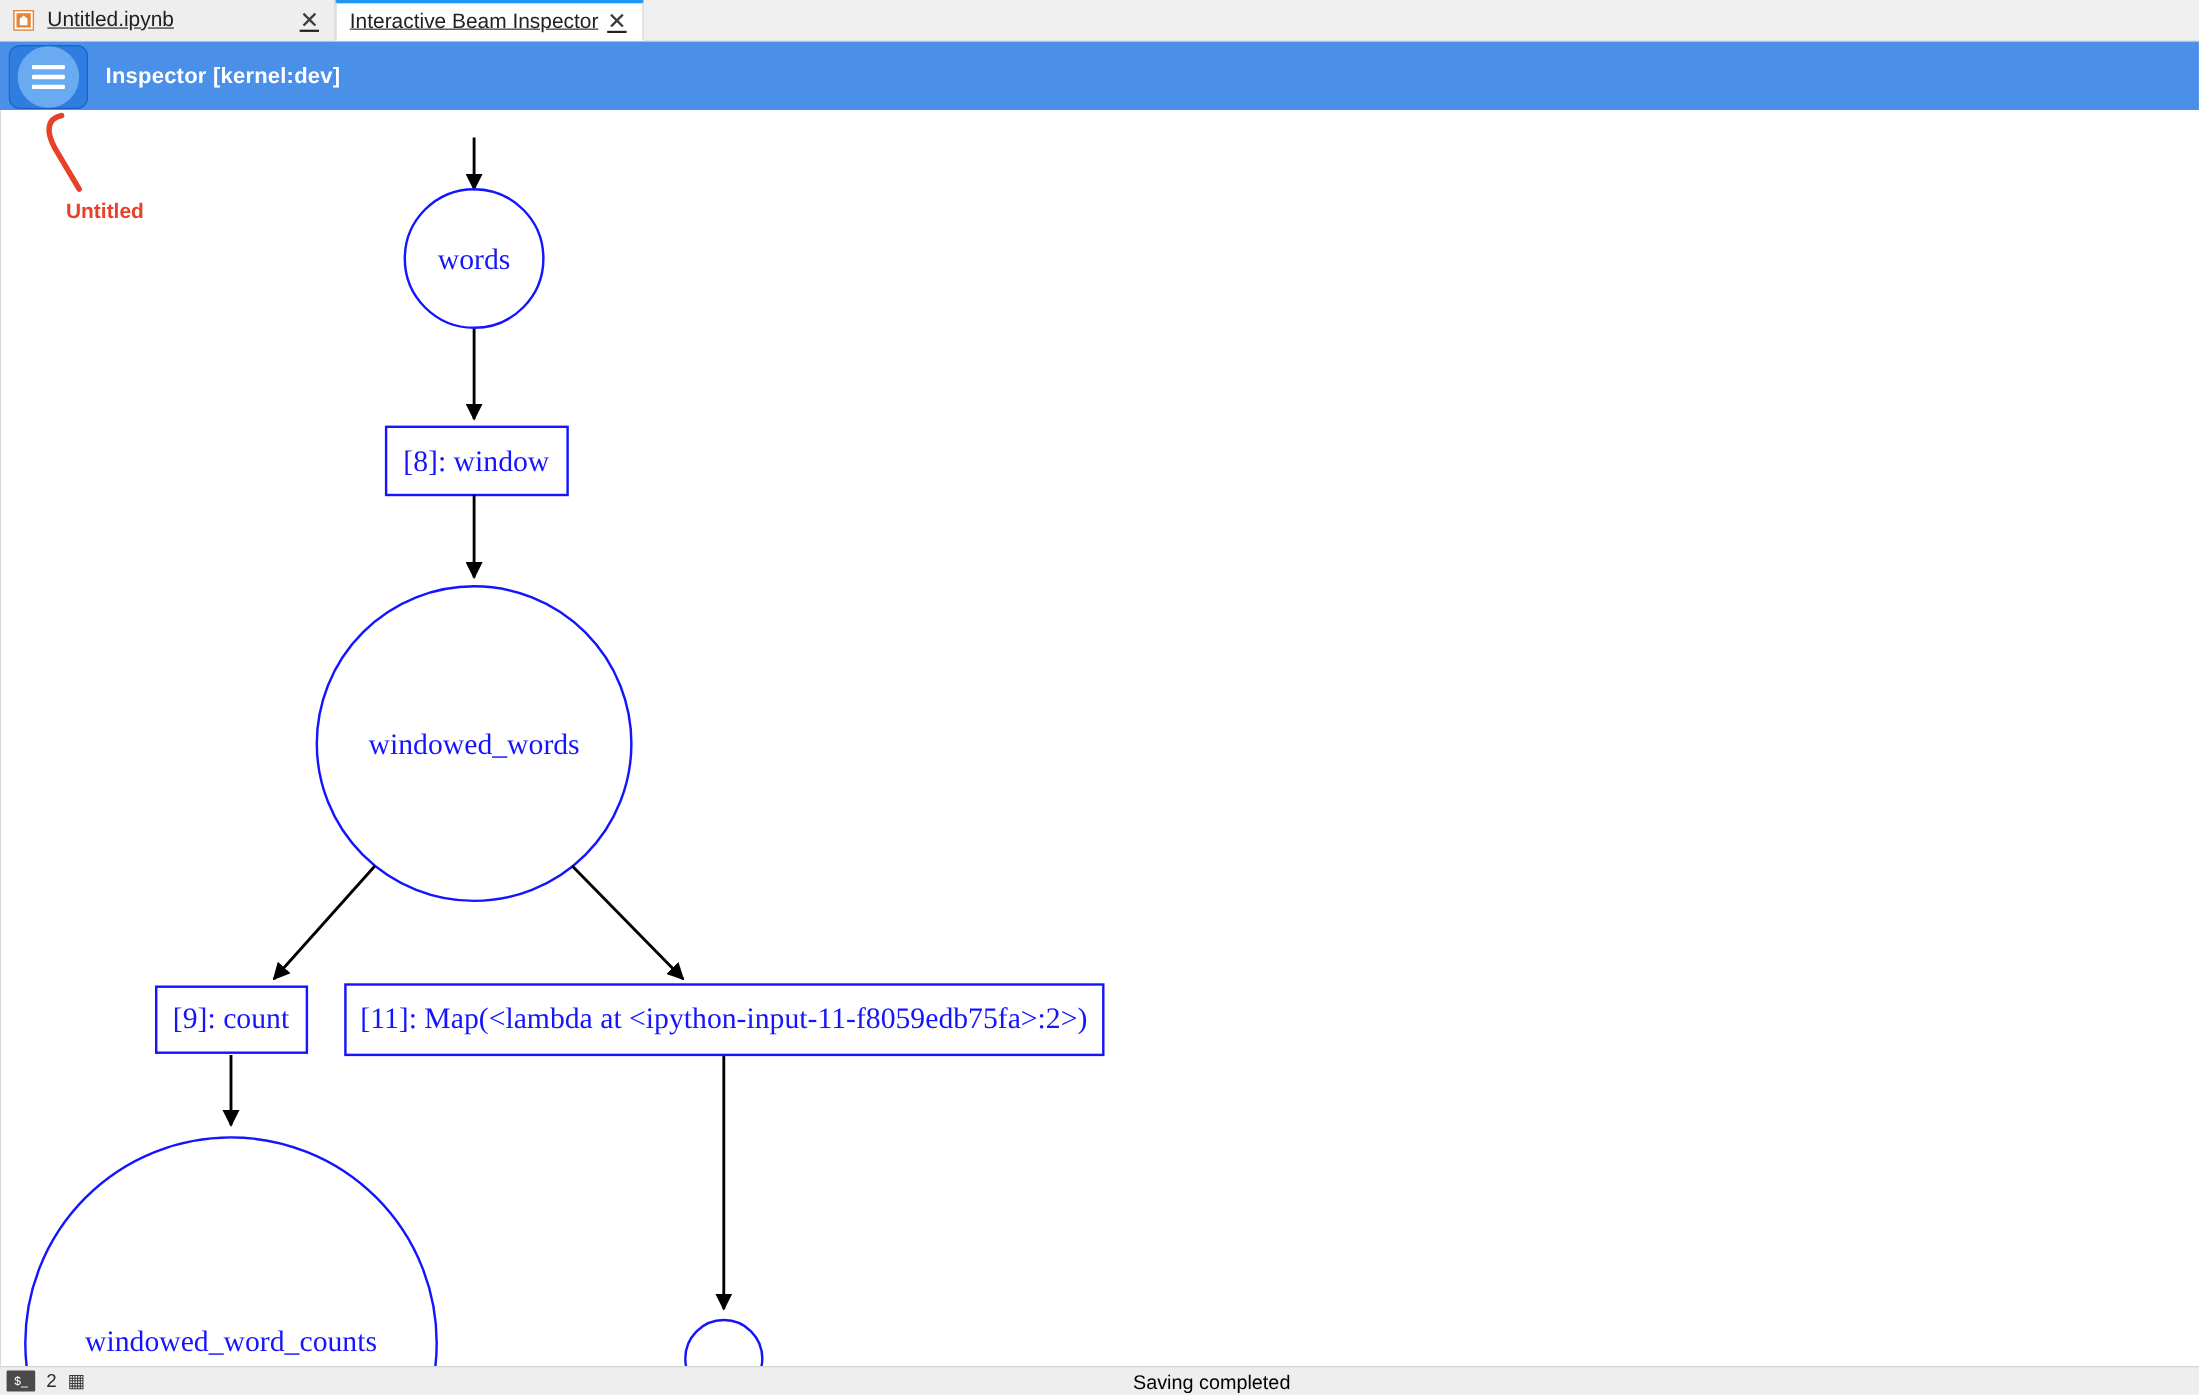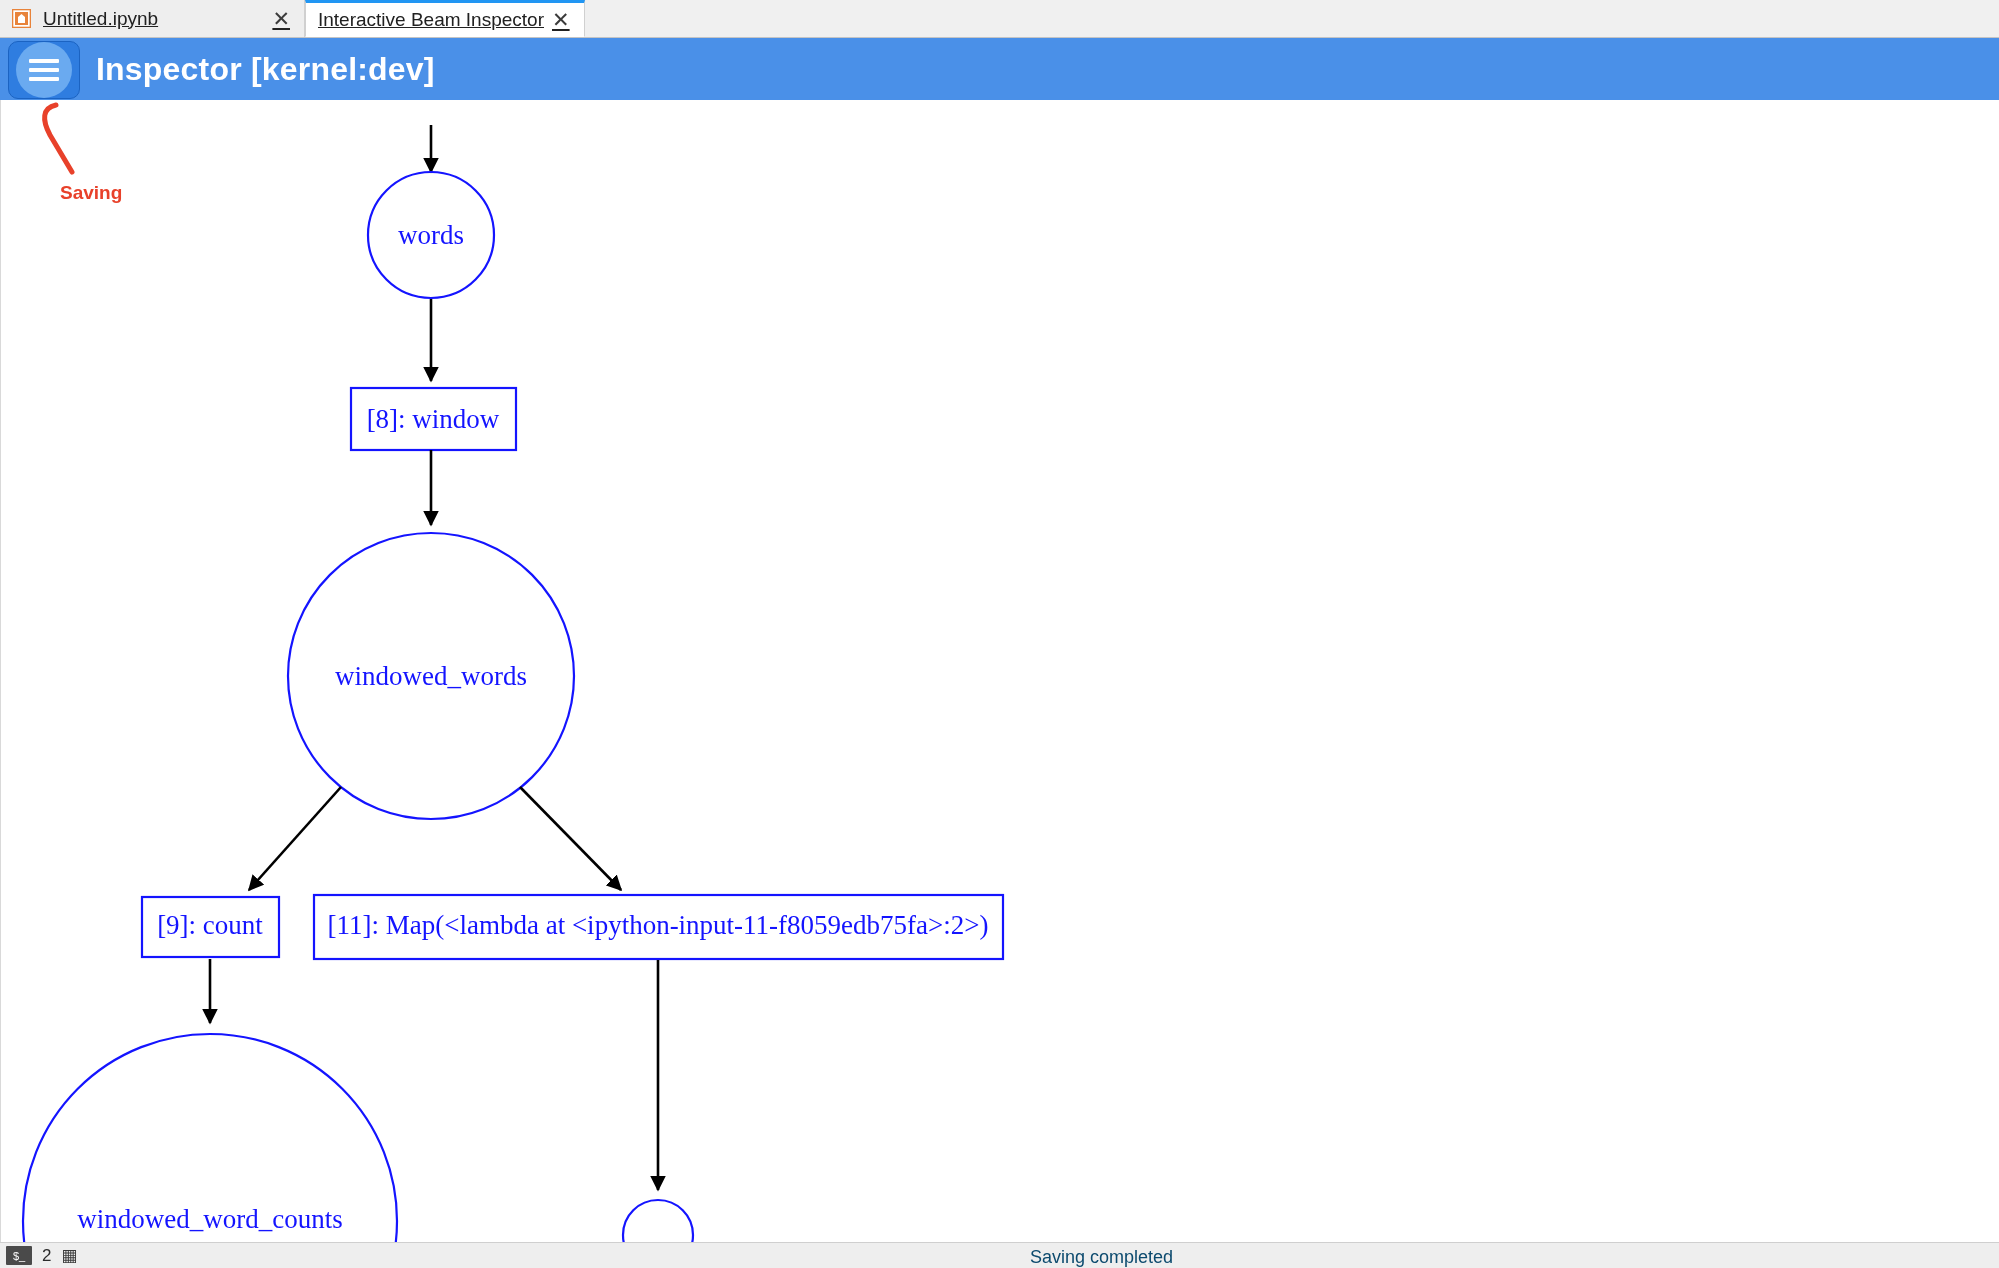--- a/index.html
+++ b/index.html
@@ -114,21 +114,21 @@
   .menu-btn .bars i {
     display: block;
     height: 4px;
     background: #ffffff;
     margin: 5px 0;
     border-radius: 1px;
   }
   .header-title {
     margin-left: 96px;
     color: #ffffff;
-    font-size: 32px;
+    font-size: 20px;
     font-weight: bold;
     letter-spacing: 0.2px;
   }
 
   
   .canvas {
     position: absolute;
     left: 0; top: 100px;
     width: 1805px;
     height: 1142px;
@@ -209,21 +209,21 @@
   }
   .kernel-icon {
     font-size: 17px;
     color: #3a3a3a;
   }
   .status-center {
     position: absolute;
     left: 1030px;
     top: 4px;
     font-size: 18px;
-    color: #0c4a6e;
+    color: #000000;
   }
 </style>
 </head>
 <body>
 
 <div class="tabbar">
 
   <div class="tab inactive">
     <span class="tab-icon">
       <svg width="19" height="19" viewBox="0 0 19 19">
@@ -310,21 +310,21 @@
     <g>
       <circle class="node-shape" cx="657" cy="1135" r="35"></circle>
       <text class="node-label" x="657" y="1136"></text>
     </g>
   </svg>
 </div>
 
 <svg class="annotation" width="1999" height="1268">
   <path d="M 56 105 C 42 108, 42 120, 50 135 L 72 172" stroke="#e8412a" stroke-width="5" fill="none" stroke-linecap="round"></path>
 </svg>
-<div class="annot-label">Saving</div>
+<div class="annot-label">Untitled</div>
 
 <div class="statusbar">
   <div class="status-left">
     <span class="term-icon">$_</span>
     <span>2</span>
     <span class="kernel-icon">▦</span>
   </div>
   <div class="status-center">Saving completed</div>
 </div>
 

